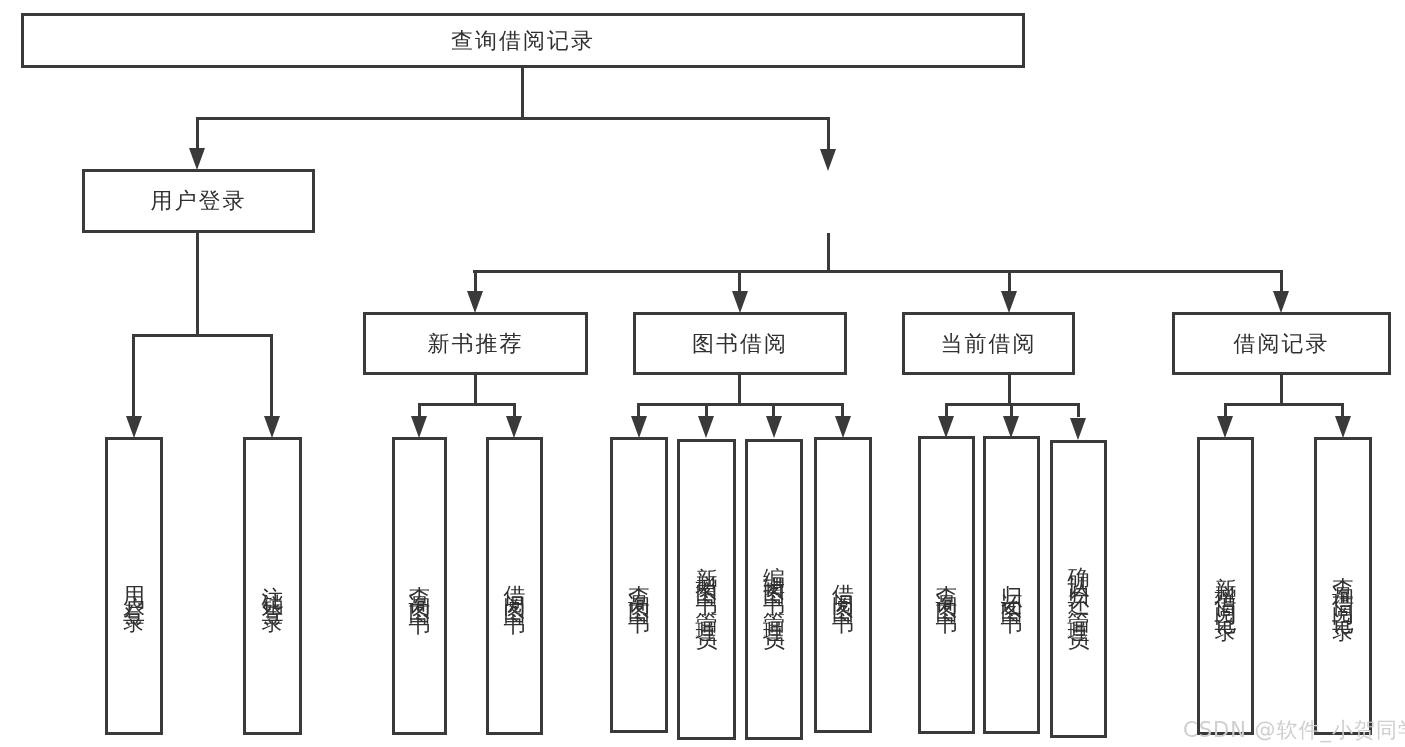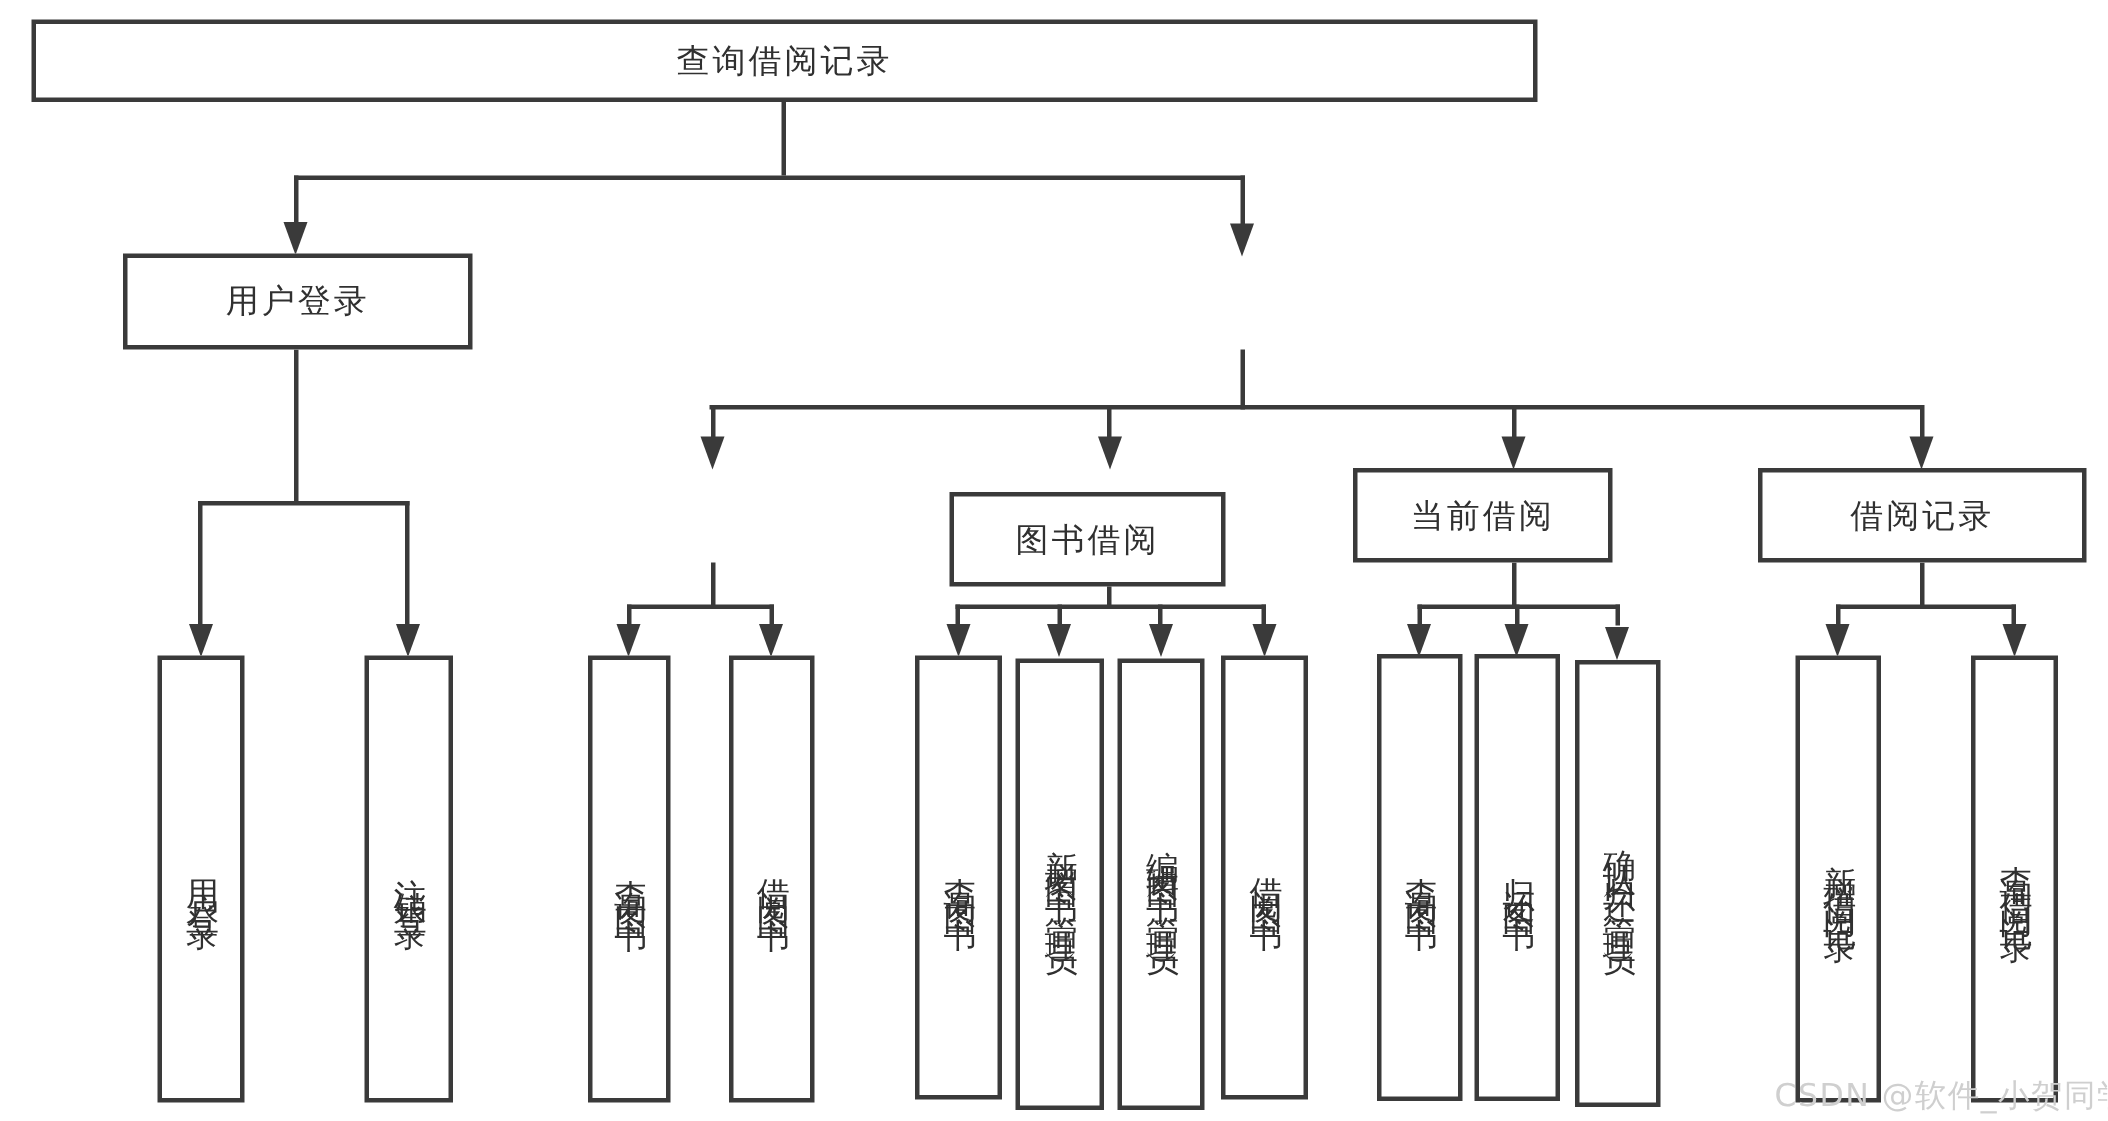--- a/index.html
+++ b/index.html
@@ -69,21 +69,24 @@
   <div class="hline" style="left:473px;top:270px;width:808px"></div>
   <div class="vline" style="left:474px;top:270px;height:22px"></div>
   <div class="vline" style="left:738px;top:270px;height:22px"></div>
   <div class="vline" style="left:1008px;top:270px;height:22px"></div>
   <div class="vline" style="left:1280px;top:270px;height:22px"></div>
   <div class="arrow" style="left:467px;top:291px"></div>
   <div class="arrow" style="left:732px;top:291px"></div>
   <div class="arrow" style="left:1001px;top:291px"></div>
   <div class="arrow" style="left:1273px;top:291px"></div>
 
-  <div class="box" style="left:633px;top:328px;width:184px;height:63px">
+  <div class="box" style="left:363px;top:312px;width:225px;height:63px">
+    <span class="lbl">新书推荐</span>
+  </div>
+  <div class="box" style="left:633px;top:312px;width:214px;height:63px">
     <span class="lbl">图书借阅</span>
   </div>
   <div class="box" style="left:902px;top:312px;width:173px;height:63px">
     <span class="lbl">当前借阅</span>
   </div>
   <div class="box" style="left:1172px;top:312px;width:219px;height:63px">
     <span class="lbl">借阅记录</span>
   </div>
 
   <div class="vline" style="left:474px;top:375px;height:31px"></div>

